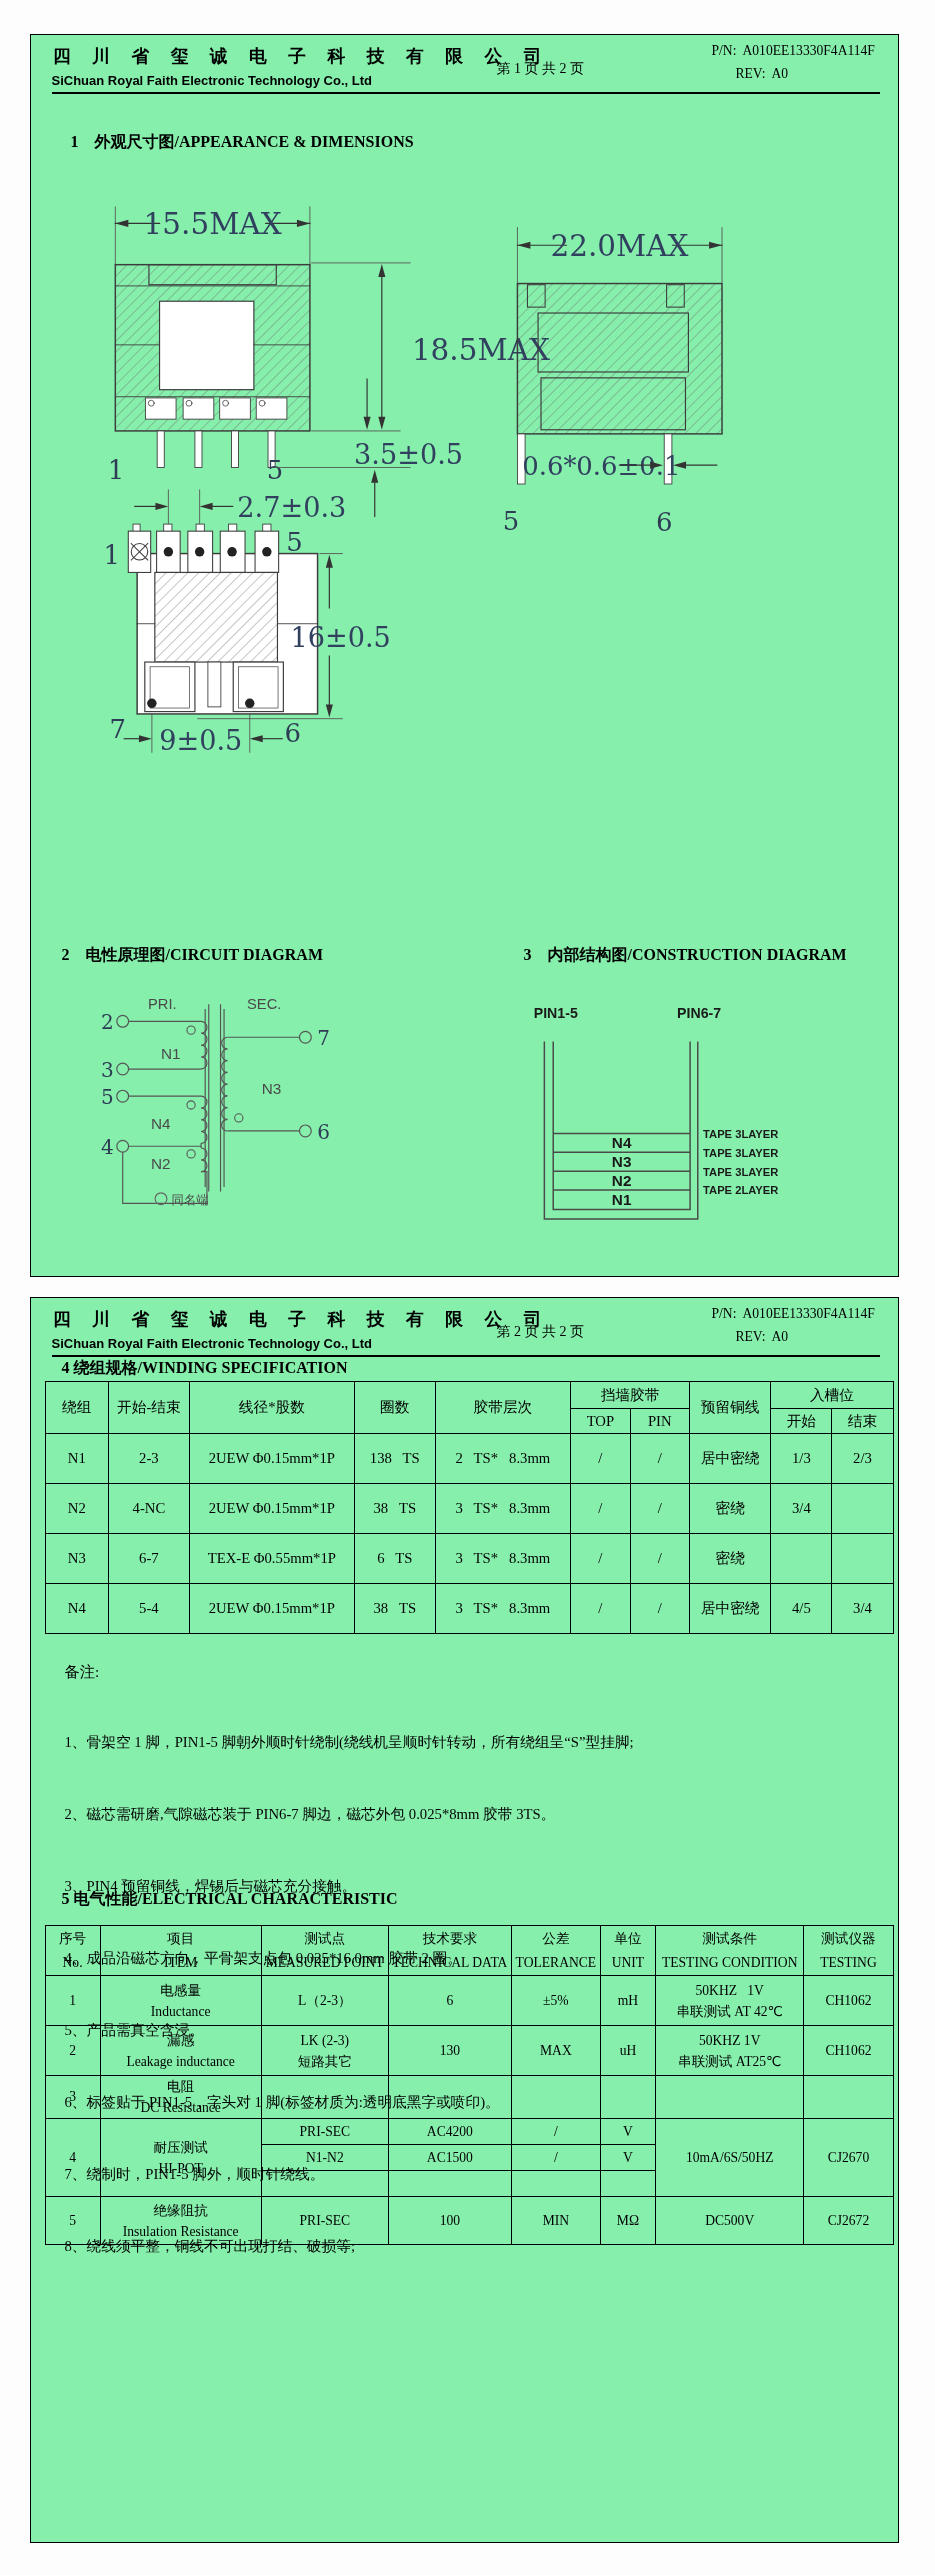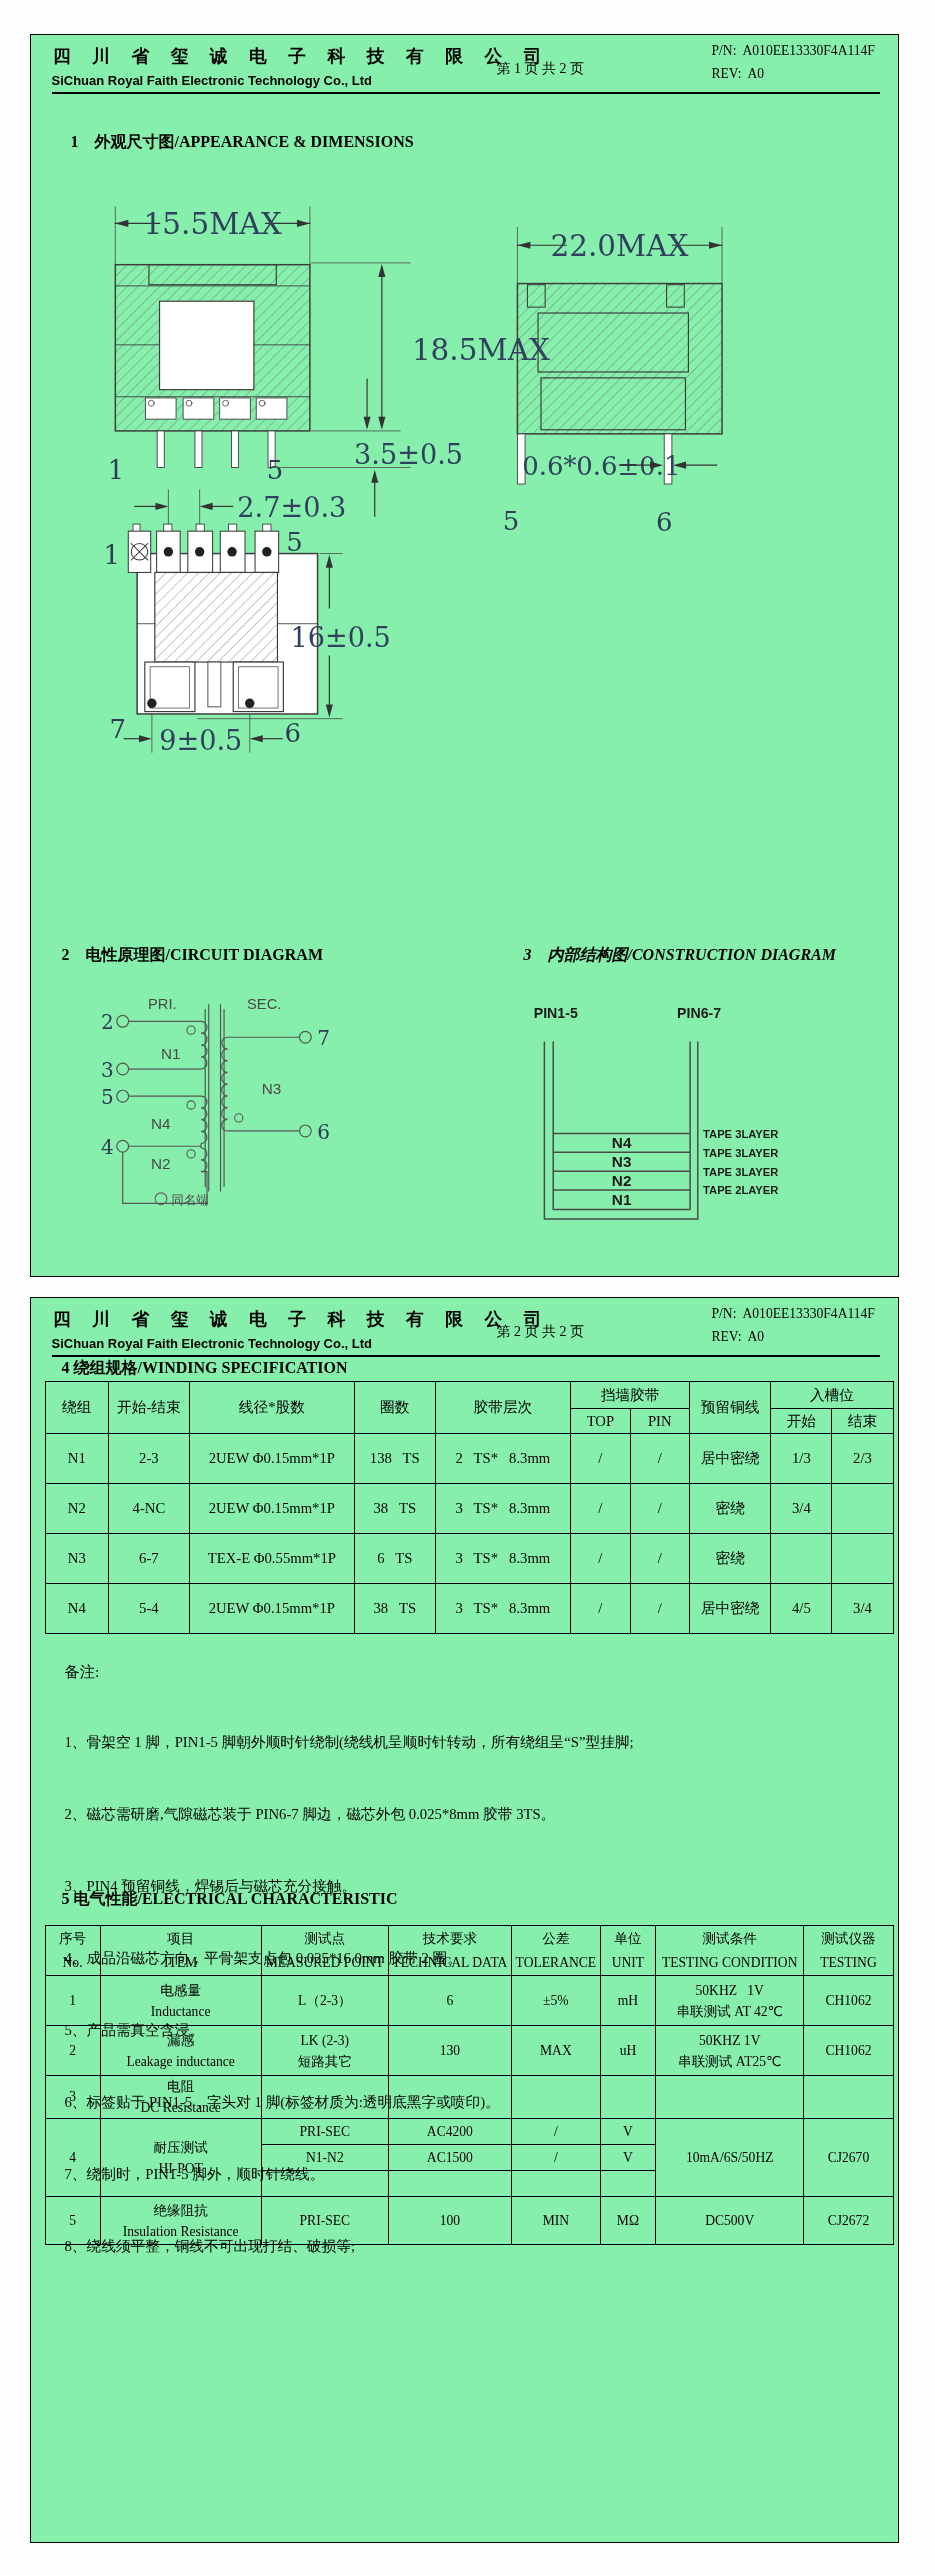--- a/index.html
+++ b/index.html
@@ -25,21 +25,21 @@
   }
   .page-info {
     position:absolute; left:426px; top:25px; font-size:14px;
     font-family:"Liberation Serif","DejaVu Serif",serif; white-space:pre;margin-left:40px;
   }
   .pn-line, .rev-line {
     position:absolute; left:681px; font-size:13.6px;
     font-family:"Liberation Serif","DejaVu Serif",serif; white-space:pre;
   }
   .pn-line { top:8.3px; }
-  .rev-line { top:31px; }
+  .rev-line { top:31px;margin-left:24px; }
   .header-rule { position:absolute; left:21px; top:57px; width:828px; height:2.4px; background:#000; }
 
   .sec-title {
     position:absolute; font-size:16px; font-weight:bold; white-space:pre;
     font-family:"Liberation Serif","DejaVu Sans",serif;
   }
 
   table { border-collapse:collapse; table-layout:fixed; }
   .spec-table { position:absolute; left:14px; top:83px; width:849px; }
   .spec-table th, .spec-table td {
@@ -221,21 +221,21 @@
       <line x1="293" y1="880" x2="293" y2="945" stroke="#555" stroke-width="1.5"></line>
       <line x1="80" y1="922" x2="105" y2="922" stroke="#333" stroke-width="2"></line>
       <polygon points="127,922 105,916 105,928" fill="#333"></polygon>
       <line x1="315" y1="922" x2="348" y2="922" stroke="#333" stroke-width="2"></line>
       <polygon points="293,922 315,916 315,928" fill="#333"></polygon>
       <text class="dim-t" x="210" y="942" font-size="46" text-anchor="middle">9±0.5</text>
     </g>
   </svg>
 
   <div class="sec-title" style="left:31px; top:910px;">2    电性原理图/CIRCUIT DIAGRAM</div>
-  <div class="sec-title" style="left:493px; top:910px;font-style:italic;">3    内部结构图/CONSTRUCTION DIAGRAM</div>
+  <div class="sec-title" style="left:493px; top:910px;">3    内部结构图/CONSTRUCTION DIAGRAM</div>
 
   <svg style="position:absolute; left:64px; top:956px;" width="330" height="248" viewBox="0 0 560 420">
     <text class="cir-t" x="90" y="30" font-size="25">PRI.</text>
     <text class="cir-t" x="258" y="30" font-size="25">SEC.</text>
 
     <circle cx="47" cy="51" r="10" fill="none" stroke="#555" stroke-width="2"></circle>
     <circle cx="47" cy="132" r="10" fill="none" stroke="#555" stroke-width="2"></circle>
     <circle cx="47" cy="178" r="10" fill="none" stroke="#555" stroke-width="2"></circle>
     <circle cx="47" cy="263" r="10" fill="none" stroke="#555" stroke-width="2"></circle>
     <text class="lbl-t" x="10" y="64" font-size="34">2</text>

